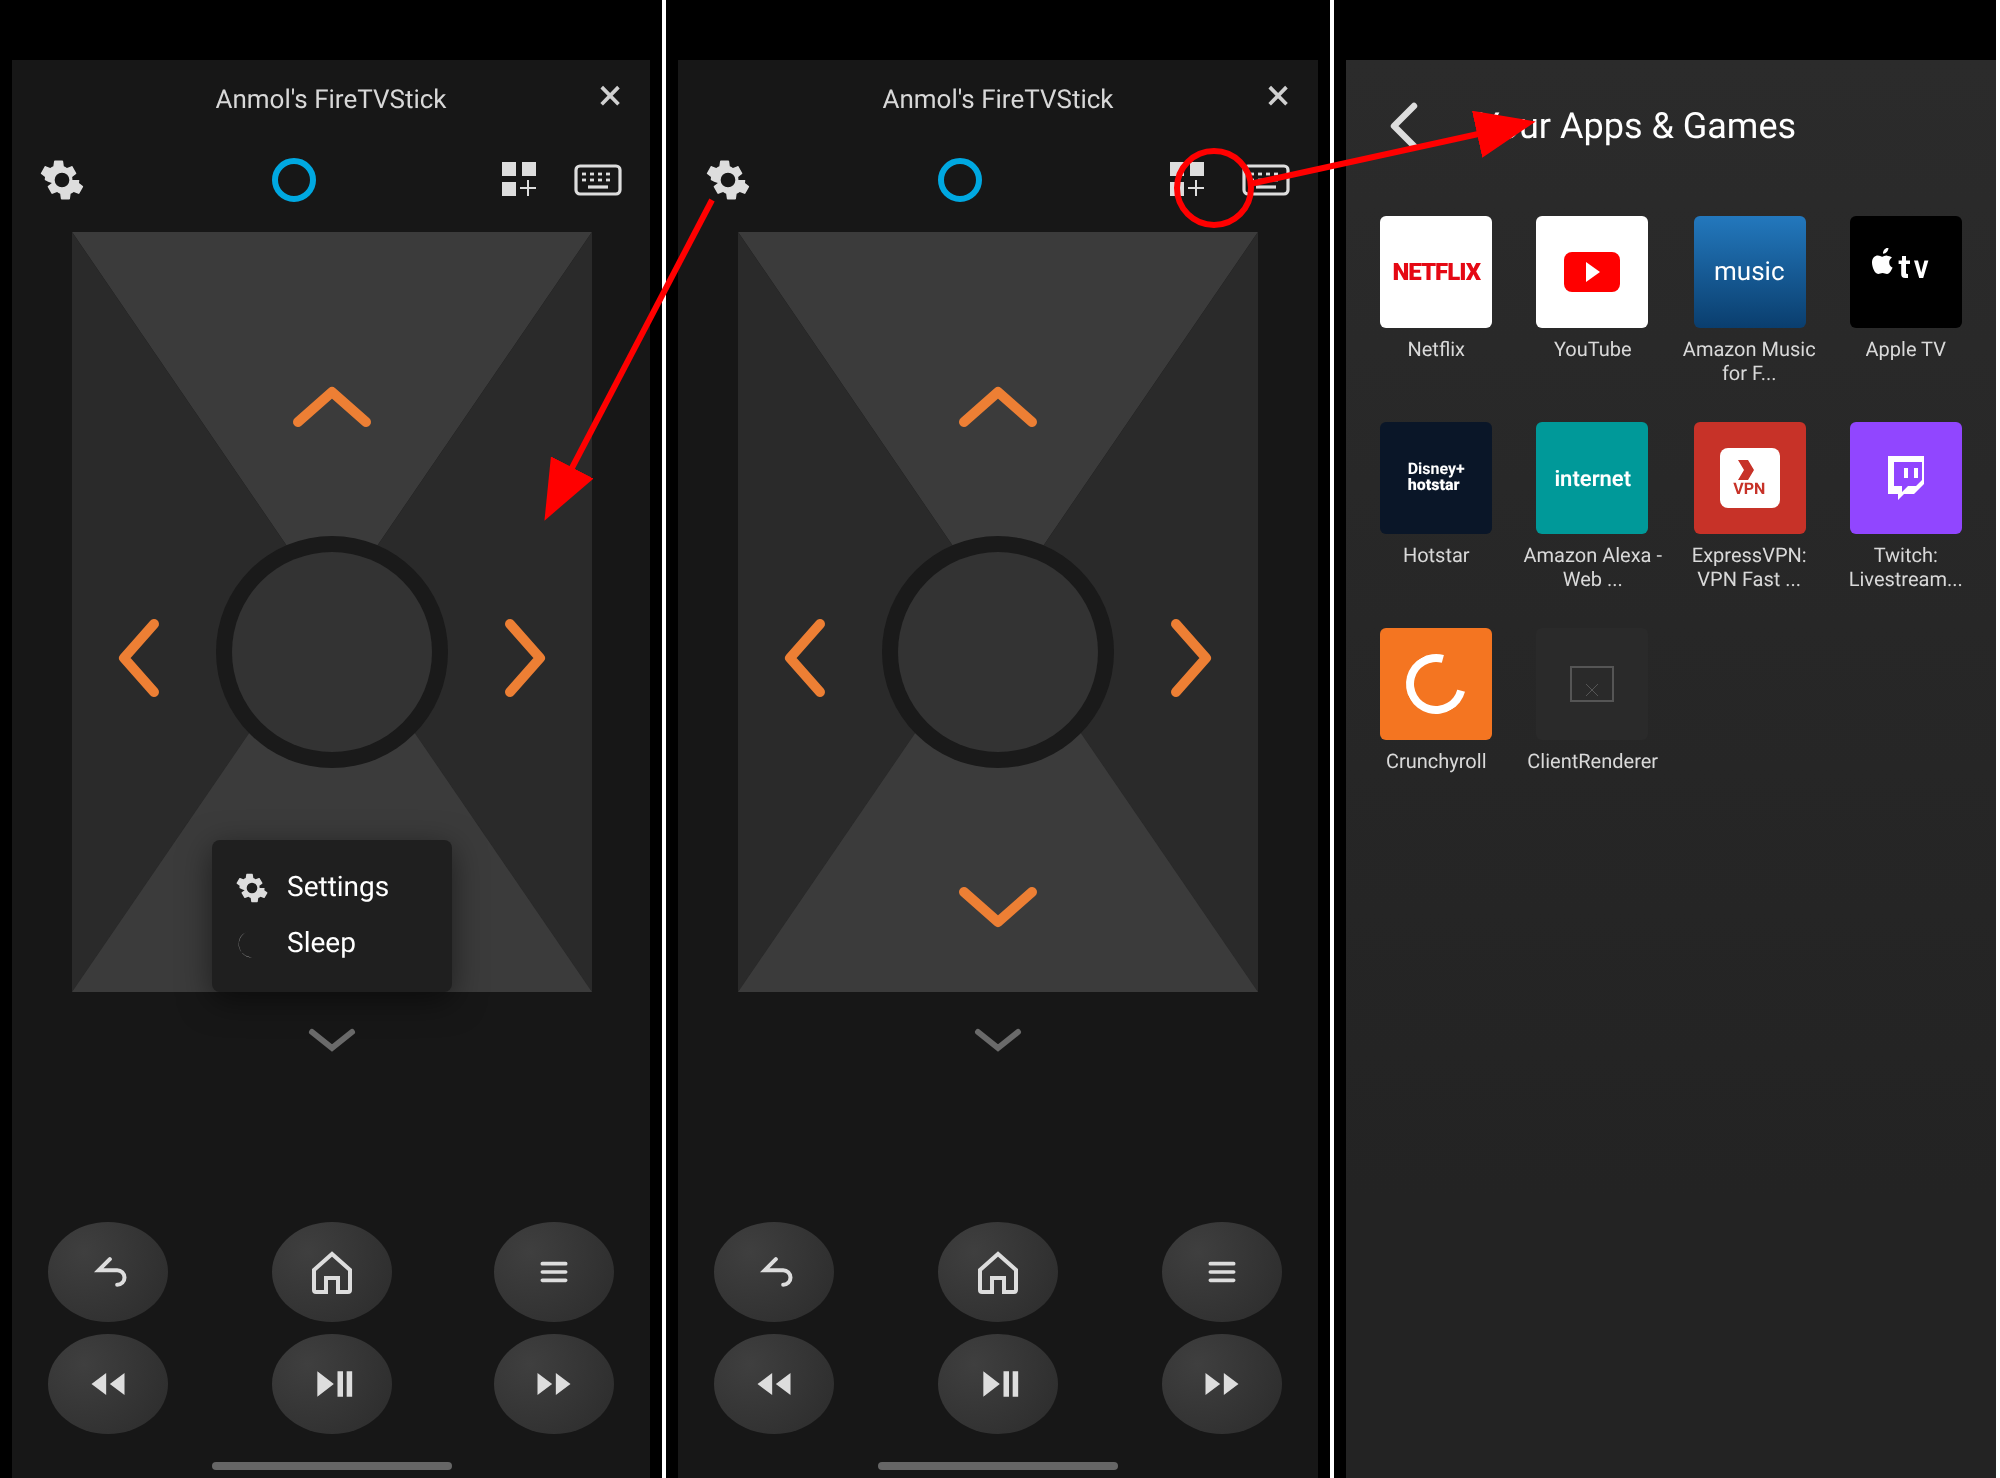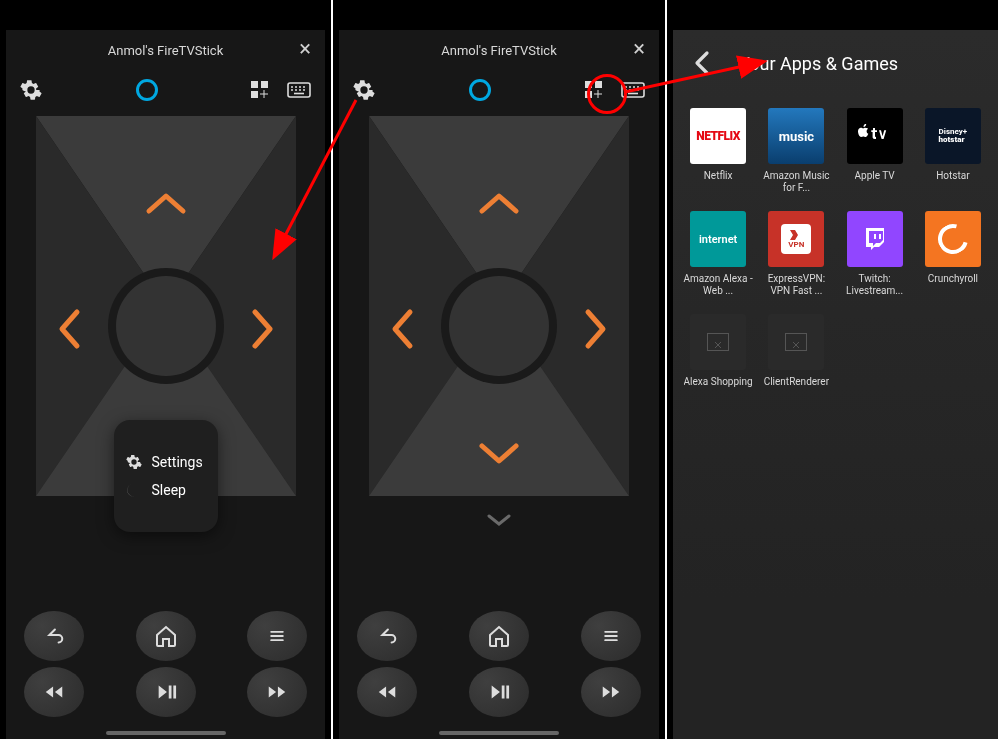--- a/index.html
+++ b/index.html
@@ -81,23 +81,23 @@
   .tri { fill:#5a5a5a; opacity:.55; }
   .tri-dark { fill:#2a2a2a; }
   .dot-chev { stroke:#6a6a6a; stroke-width:3; fill:none; stroke-linecap:round; }
 
   .popup {
     position:absolute;
     left:50%;
     top:310px;
     transform:translateX(-50%);
     background:#1f1f1f;
-    width:104px;
-    border-radius:16px;
-    padding:28px 12px;
+    width:120px;
+    border-radius:4px;
+    padding:10px 12px;
     box-shadow:0 4px 16px rgba(0,0,0,.5);
   }
   .popup-row { display:flex; align-items:center; gap:10px; color:#fff; font-size:14px; padding:6px 0; cursor:pointer;}
   .popup-row svg { flex:0 0 auto; }
 
   .media-rows {
     padding:10px 18px 16px;
   }
   .media-rows .row {
     display:flex;
@@ -178,21 +178,21 @@
     text-overflow:ellipsis;
   }
   .tile .tlabel.two { white-space:normal; display:-webkit-box; -webkit-line-clamp:2; -webkit-box-orient:vertical; }
 
   .netflix { background:#fff; }
   .netflix span{ color:#e50914; font-weight:900; font-size:12px; letter-spacing:-0.5px;}
   .youtube { background:#fff; }
   .youtube .yt { width:28px;height:20px;background:#ff0000;border-radius:4px;display:flex;align-items:center;justify-content:center;}
   .youtube .yt::after{content:'';border-left:7px solid #fff;border-top:5px solid transparent;border-bottom:5px solid transparent;}
   .amusic { background: linear-gradient(180deg,#2378bd,#0a3e6e); }
-  .amusic span{ font-size:13px; font-weight:700;text-align:right;}
+  .amusic span{ font-size:13px; font-weight:400;text-align:right;}
   .appletv { background:#000; }
   .appletv svg { width:40px; }
   .hotstar { background:#0a1628; }
   .hotstar .d{font-size:8px;color:#fff;text-align:left;line-height:1.05;}
   .internet { background:#009999; }
   .internet span{font-size:11px;font-weight:600;}
   .expressvpn{ background:#c73228; }
   .expressvpn .badge{width:30px;height:30px;background:#fff;border-radius:4px 4px 4px 4px;display:flex;align-items:center;justify-content:center;color:#c73228;font-weight:700;font-size:8px;flex-direction:column;}
   .twitch { background:#9146ff; }
   .twitch svg{width:30px;}
@@ -435,20 +435,26 @@
       <span>Your Apps &amp; Games</span>
     </div>
     <div class="apps-grid">
       <div class="tile">
         <div class="thumb netflix">
             <span>NETFLIX</span>
           </div>
         <div class="tlabel">Netflix</div>
       </div>
       <div class="tile">
+        <div class="thumb youtube">
+            <div class="yt"></div>
+          </div>
+        <div class="tlabel">YouTube</div>
+      </div>
+      <div class="tile">
         <div class="thumb amusic">
             <span>music</span>
           </div>
         <div class="tlabel two">Amazon Music for F...</div>
       </div>
       <div class="tile">
         <div class="thumb appletv">
           <svg viewBox="0 0 40 24">
               <path fill="#fff" d="M11 4c1 0 2 .7 2 .7s-1.4.9-1.4 2.5c0 1.9 1.7 2.5 1.7 2.5s-1.2 3.3-2.8 3.3c-.8 0-1.3-.5-2.2-.5s-1.5.5-2.2.5C4.3 13 3 9.4 3 7.3 3 5 4.5 3.8 5.9 3.8c.9 0 1.6.6 2.2.6.5 0 1.3-.6 2.2-.6zM10.5 1.9c.5-.6.8-1.4.7-2.2-.7.1-1.5.5-2 1.1-.4.5-.8 1.3-.7 2.1.8 0 1.5-.4 2-1zM18 4h2v2.2h2V8h-2v4.2c0 .6.3.8.9.8H21V15h-1.4c-1.4 0-2-.7-2-2V8h-1.3V6.2H18zM24 6.2h2l1.6 6 1.6-6h2L28.6 15h-2z"></path>
             </svg>
@@ -491,26 +497,20 @@
       <div class="tile">
         <div class="thumb crunchy">
             <div class="c"></div>
           </div>
         <div class="tlabel">Crunchyroll</div>
       </div>
       <div class="tile">
         <div class="thumb placeholder">
             <div class="ph"></div>
           </div>
-        <div class="tlabel two">Alexa Shopping</div>
-      </div>
-      <div class="tile">
-        <div class="thumb placeholder">
-            <div class="ph"></div>
-          </div>
         <div class="tlabel two">ClientRenderer</div>
       </div>
     </div>
   </div>
 </div>
 
 <svg class="annot" style="left:0;top:0;width:1000px;height:739px;">
   <defs>
     <marker id="arrowhead" markerWidth="10" markerHeight="8" refX="8" refY="4" orient="auto">
       <polygon points="0 0, 10 4, 0 8" fill="#ff0000"></polygon>

